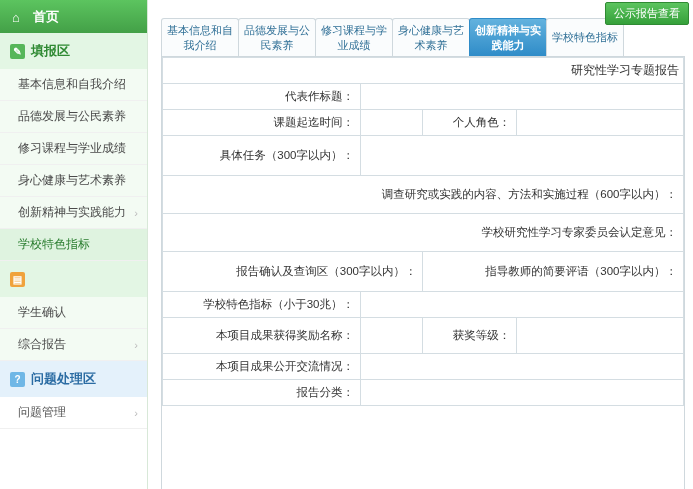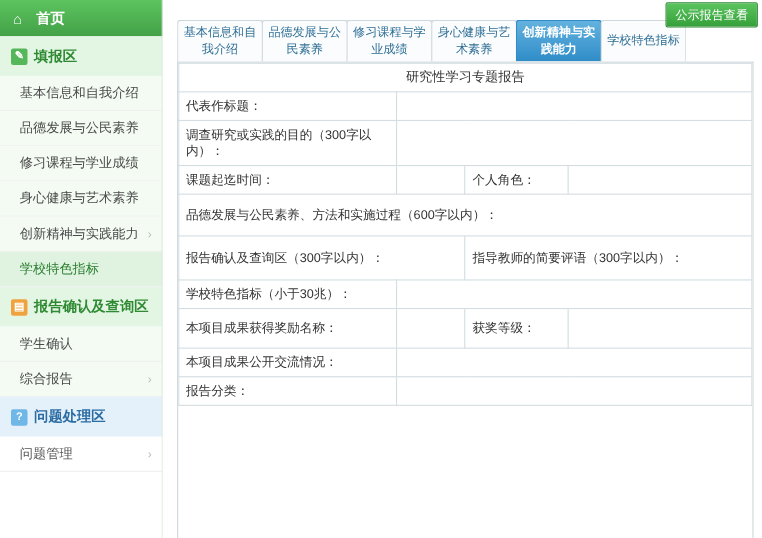--- a/index.html
+++ b/index.html
@@ -177,25 +177,26 @@
     border-collapse: collapse;
     table-layout: fixed;
     font-size: 11.5px;
   }
   table.form td {
     border: 1px solid #d4dde2;
     padding: 5px 6px;
     vertical-align: middle;
     color: #333;
     height: 22px;
+    text-align: right;
   }
   td.lbl { background: #ffffff; }
   td.val { background: #ffffff; }
   tr.title-row td {
-    text-align: center;
+    text-align: right;
     font-size: 12px;
     color: #333;
     height: 24px;
     padding: 4px;
   }
   .twoline { line-height: 15px; }
 </style>
 </head>
 <body>
 
@@ -229,21 +230,20 @@
     <div class="side-item green-sec">
       <span>创新精神与实践能力</span>
       <span class="arrow">›</span>
     </div>
     <div class="side-item active">
       <span>学校特色指标</span>
     </div>
 
     <div class="group-head group-green">
       <span class="gico gico-blue">▤</span>
-      <span>报告确认及查询区</span>
     </div>
     <div class="side-item green-sec">
       <span>学生确认</span>
     </div>
     <div class="side-item green-sec">
       <span>综合报告</span>
       <span class="arrow">›</span>
     </div>
 
     <div class="group-head group-blue">
@@ -295,38 +295,41 @@
         <tbody>
             <tr class="title-row">
           <td colspan="4">研究性学习专题报告</td>
         </tr>
 
         <tr>
           <td class="lbl">代表作标题：</td>
           <td class="val" colspan="3"></td>
         </tr>
 
-        <tr>
-          <td class="lbl" style="height:40px">调查研究或实践的目的（300字以内）：</td>
-          <td class="val" colspan="3"></td>
-        </tr>
 
 
         <tr>
           <td class="lbl">课题起迄时间：</td>
           <td class="val"></td>
           <td class="lbl">个人角色：</td>
           <td class="val"></td>
         </tr>
 
-
-        <tr>
-          <td colspan="4" class="lbl" style="height:38px">品德发展与公民素养、方法和实施过程（600字以内）：</td>
-        </tr>
-
+        <tr>
+          <td class="lbl" style="height:40px">具体任务（300字以内）：</td>
+          <td class="val" colspan="3"></td>
+        </tr>
+
+        <tr>
+          <td colspan="4" class="lbl" style="height:38px">调查研究或实践的内容、方法和实施过程（600字以内）：</td>
+        </tr>
+
+        <tr>
+          <td colspan="4" class="lbl" style="height:38px">学校研究性学习专家委员会认定意见：</td>
+        </tr>
 
         <tr>
           <td colspan="2" class="lbl" style="height:40px">报告确认及查询区（300字以内）：</td>
           <td colspan="2" class="lbl">指导教师的简要评语（300字以内）：</td>
         </tr>
 
         <tr>
           <td class="lbl">学校特色指标（小于30兆）：</td>
           <td class="val" colspan="3"></td>
         </tr>

